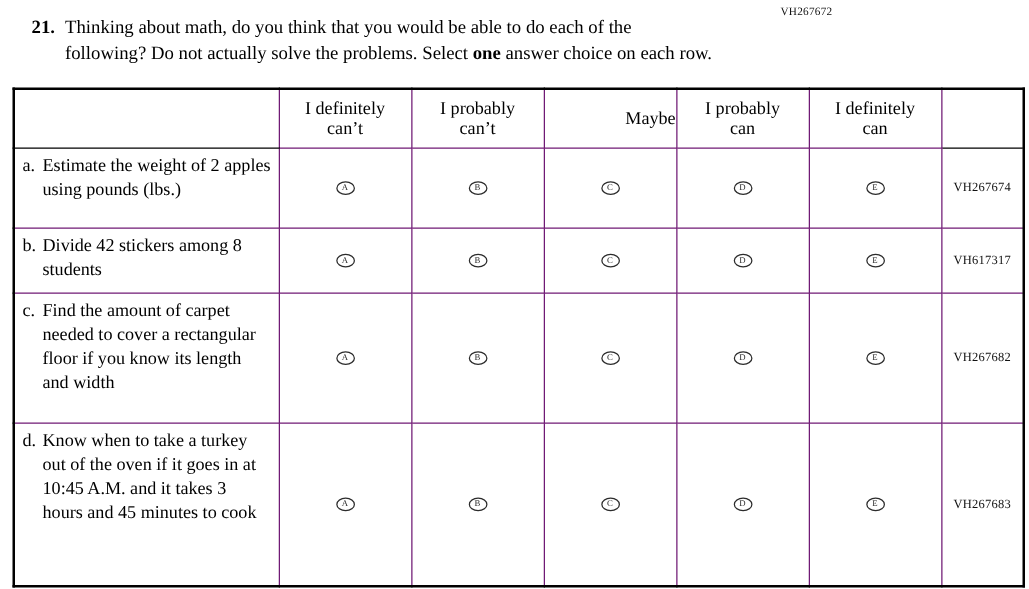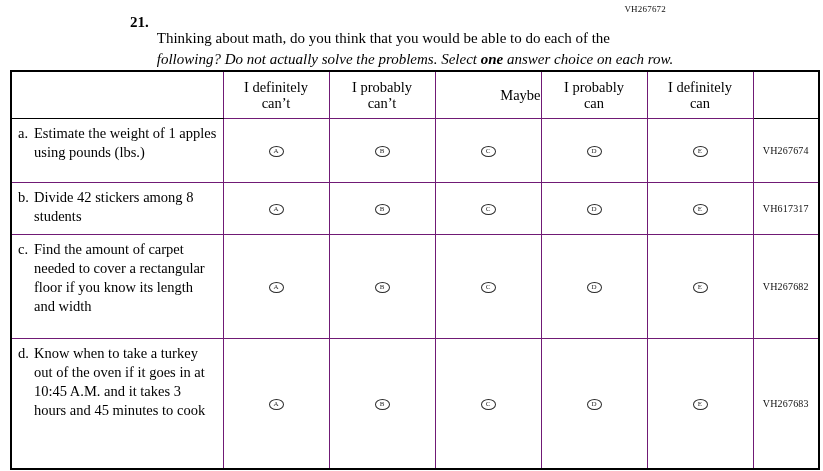--- a/index.html
+++ b/index.html
@@ -29,43 +29,40 @@
     letter-spacing: 0.2px;
     color: #111;
   }
   .question-block {
     position: absolute;
     left: 18px;
     top: 12px;
     width: 760px;
     display: flex;
     align-items: flex-start;
-    justify-content: center;
   }
   .q-number {
     font-weight: bold;
     font-size: 15px;
     line-height: 20px;
     width: 26px;
     flex: none;
     text-align: right;
     padding-right: 8px;
   }
   .q-text {
     font-size: 15px;
     line-height: 21px;
     max-width: 700px;
-    margin-top: 16px;
   }
   .q-text .bold-em {
     font-weight: bold;
   }
   .q-line2 {
     display: block;
-    font-style: italic;
   }
   table.matrix {
     position: absolute;
     left: 10px;
     top: 70px;
     border-collapse: collapse;
     width: 800px;
     table-layout: fixed;
   }
   table.matrix th, table.matrix td {
@@ -193,21 +190,21 @@
           <span class="hdr-two">can</span>
         </th>
         <th class="blank-head"></th>
       </tr>
     </thead>
     <tbody>
       <tr class="row-a">
         <td class="stem">
           <div class="stem-inner">
             <span class="stem-letter">a.</span>
-            <span class="stem-body">Estimate the weight of 1 apples using pounds (lbs.)</span>
+            <span class="stem-body">Estimate the weight of 2 apples using pounds (lbs.)</span>
           </div>
         </td>
         <td class="opt">
           <span class="bubble">A</span>
         </td>
         <td class="opt">
           <span class="bubble">B</span>
         </td>
         <td class="opt">
           <span class="bubble">C</span>

